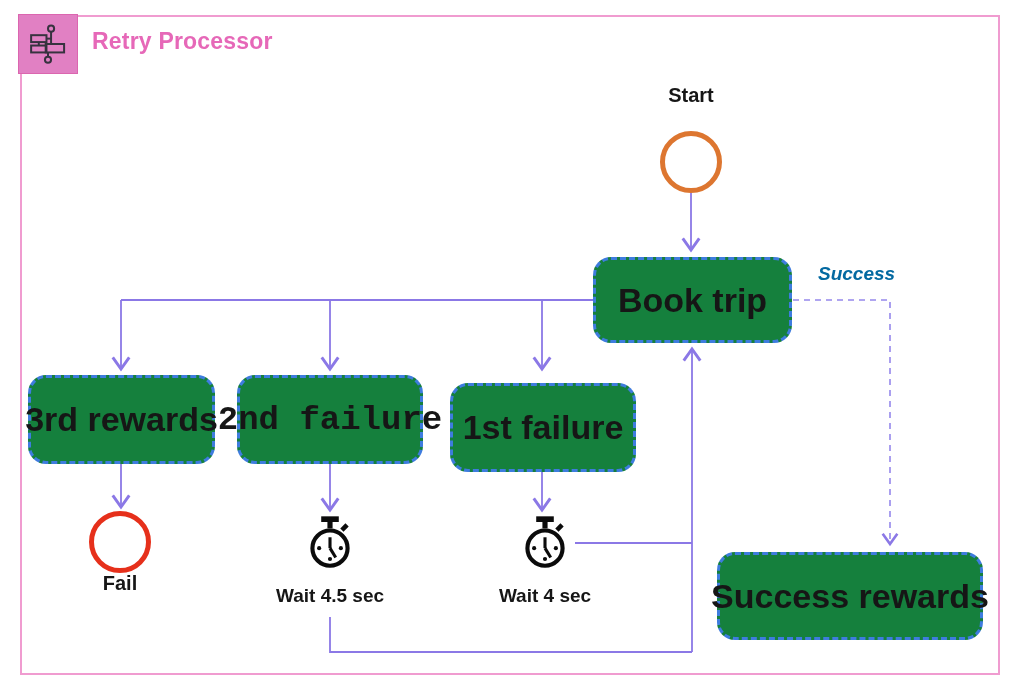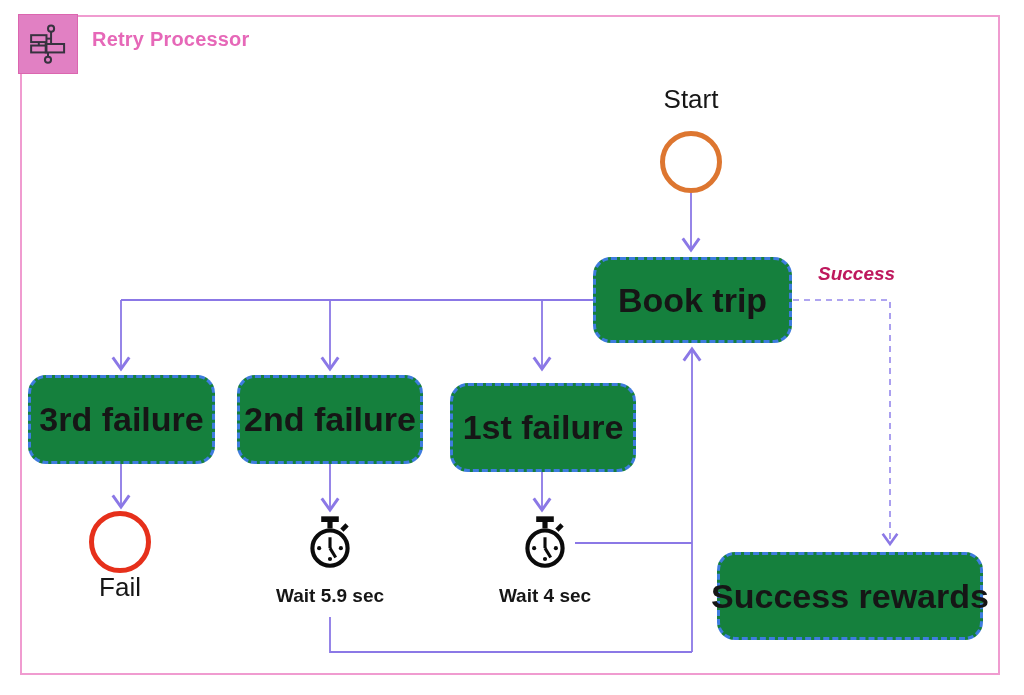--- a/index.html
+++ b/index.html
@@ -16,25 +16,25 @@
   .wf-icon-square{
     position:absolute;left:18px;top:14px;width:60px;height:60px;
     background:var(--pink-fill,#E180C3);
     border:1px solid var(--pink-edge,#DB66AF);
     box-sizing:border-box;
     display:flex;align-items:center;justify-content:center;
     z-index:5;
   }
   .diagram-title{
     position:absolute;left:92px;top:28px;
-    font-size:20px;font-weight:700;color:var(--pink,#E668B8);
+    font-size:23px;font-weight:700;color:var(--pink,#E668B8);
     letter-spacing:.2px;white-space:nowrap;z-index:5;
   }
   .node-label{
-    position:absolute;font-weight:400;font-size:26px;color:#161616;
+    position:absolute;font-weight:700;font-size:20px;color:#161616;
     white-space:nowrap;transform:translateX(-50%);
   }
   .state-box{
     position:absolute;box-sizing:border-box;background:#15803d;
     border:3px dashed var(--blue,#3E7CDE);border-radius:18px;
     display:flex;align-items:center;justify-content:center;
     font-size:34px;font-weight:600;color:#161616;white-space:nowrap;
     z-index:3;
   }
   .terminal-circle{
@@ -42,21 +42,21 @@
     background:#ffffff;box-sizing:content-box;z-index:3;
   }
   .circle-start{border:5px solid var(--orange,#DD7630);}
   .circle-fail{border:5px solid var(--red,#E6301B);}
   .small-label{
     position:absolute;font-size:19px;font-weight:600;color:#161616;
     white-space:nowrap;transform:translateX(-50%);
   }
   .success-label{
     position:absolute;font-size:19px;font-weight:600;font-style:italic;
-    color:#be185d;white-space:nowrap;z-index:4;
+    color:#0369a1;white-space:nowrap;z-index:4;
   }
   .icon-wrap{position:absolute;transform:translateX(-50%);z-index:3;}
   svg.connector-layer{position:absolute;left:0;top:0;z-index:2;pointer-events:none;}
   .conn{stroke:var(--purple,#8B78E6);stroke-width:1.8;fill:none;}
   .conn-dashed{stroke:var(--purple-dashed,#9588EB);stroke-width:1.6;fill:none;stroke-dasharray:6 5;}
   .arrowhead-path{stroke:var(--purple,#8B78E6);stroke-width:1.8;fill:none;}
   .sw-stroke{stroke:#0b0b0b;fill:none;}
   .sw-fill{fill:#0b0b0b;stroke:none;}
   .wf-glyph{stroke:#37323F;fill:none;stroke-width:2.6;}
 </style>
@@ -111,23 +111,23 @@
 <div class="node-label" style="left:691px;top:84px;">Start</div>
 <div class="terminal-circle circle-start" style="left:660px;top:131px;"></div>
 
 <div class="state-box" style="left:593px;top:257px;width:199px;height:86px;">
   <span>Book trip</span>
 </div>
 
 <div class="success-label" style="left:818px;top:263px;">Success</div>
 
 <div class="state-box" style="left:28px;top:375px;width:187px;height:89px;">
-  <span>3rd failure</span>
+  <span>3rd rewards</span>
 </div>
-<div class="state-box" style="left:237px;top:375px;width:186px;height:89px;">
+<div class="state-box" style="left:237px;top:375px;width:186px;height:89px;font-family:Liberation Mono, monospace;">
   <span>2nd failure</span>
 </div>
 <div class="state-box" style="left:450px;top:383px;width:186px;height:89px;">
   <span>1st failure</span>
 </div>
 
 <div class="terminal-circle circle-fail" style="left:89px;top:511px;"></div>
 <div class="node-label" style="left:120px;top:572px;">Fail</div>
 
 <div class="icon-wrap" style="left:330px;top:514px;">
@@ -136,21 +136,21 @@
     <path class="sw-stroke" d="M24,7 L24,14" stroke-width="5"></path>
     <path class="sw-stroke" d="M35.5,15.5 L40.5,10.5" stroke-width="4.5"></path>
     <circle class="sw-stroke" cx="24" cy="33" r="17" stroke-width="4"></circle>
     <path class="sw-stroke" d="M24,33 L24,22.5" stroke-width="3"></path>
     <path class="sw-stroke" d="M24,33 L29.5,42" stroke-width="3"></path>
     <circle class="sw-fill" cx="13.5" cy="33" r="2"></circle>
     <circle class="sw-fill" cx="34.5" cy="33" r="2"></circle>
     <circle class="sw-fill" cx="24" cy="43.5" r="2"></circle>
   </svg>
 </div>
-<div class="small-label" style="left:330px;top:585px;">Wait 5.9 sec</div>
+<div class="small-label" style="left:330px;top:585px;">Wait 4.5 sec</div>
 
 <div class="icon-wrap" style="left:545px;top:514px;">
   <svg width="50" height="60" viewBox="0 0 48 58">
     <path class="sw-stroke" d="M15.5,5 L32.5,5" stroke-width="5.5"></path>
     <path class="sw-stroke" d="M24,7 L24,14" stroke-width="5"></path>
     <path class="sw-stroke" d="M35.5,15.5 L40.5,10.5" stroke-width="4.5"></path>
     <circle class="sw-stroke" cx="24" cy="33" r="17" stroke-width="4"></circle>
     <path class="sw-stroke" d="M24,33 L24,22.5" stroke-width="3"></path>
     <path class="sw-stroke" d="M24,33 L29.5,42" stroke-width="3"></path>
     <circle class="sw-fill" cx="13.5" cy="33" r="2"></circle>

